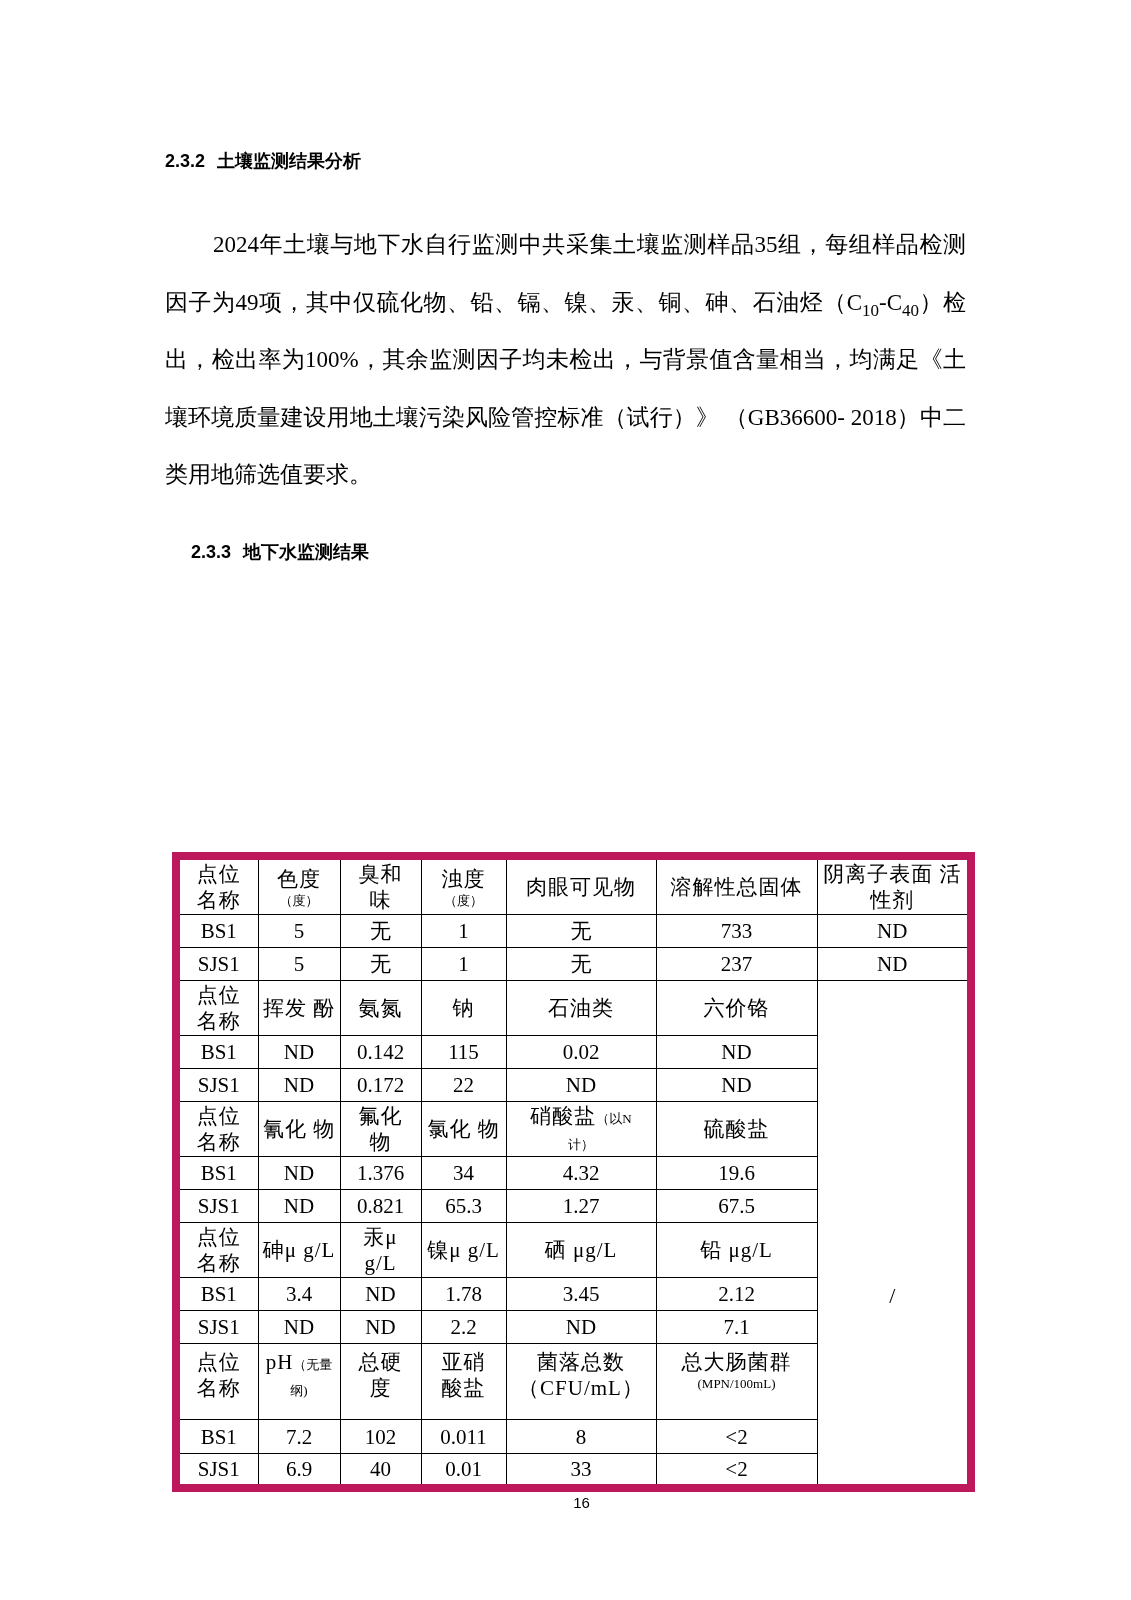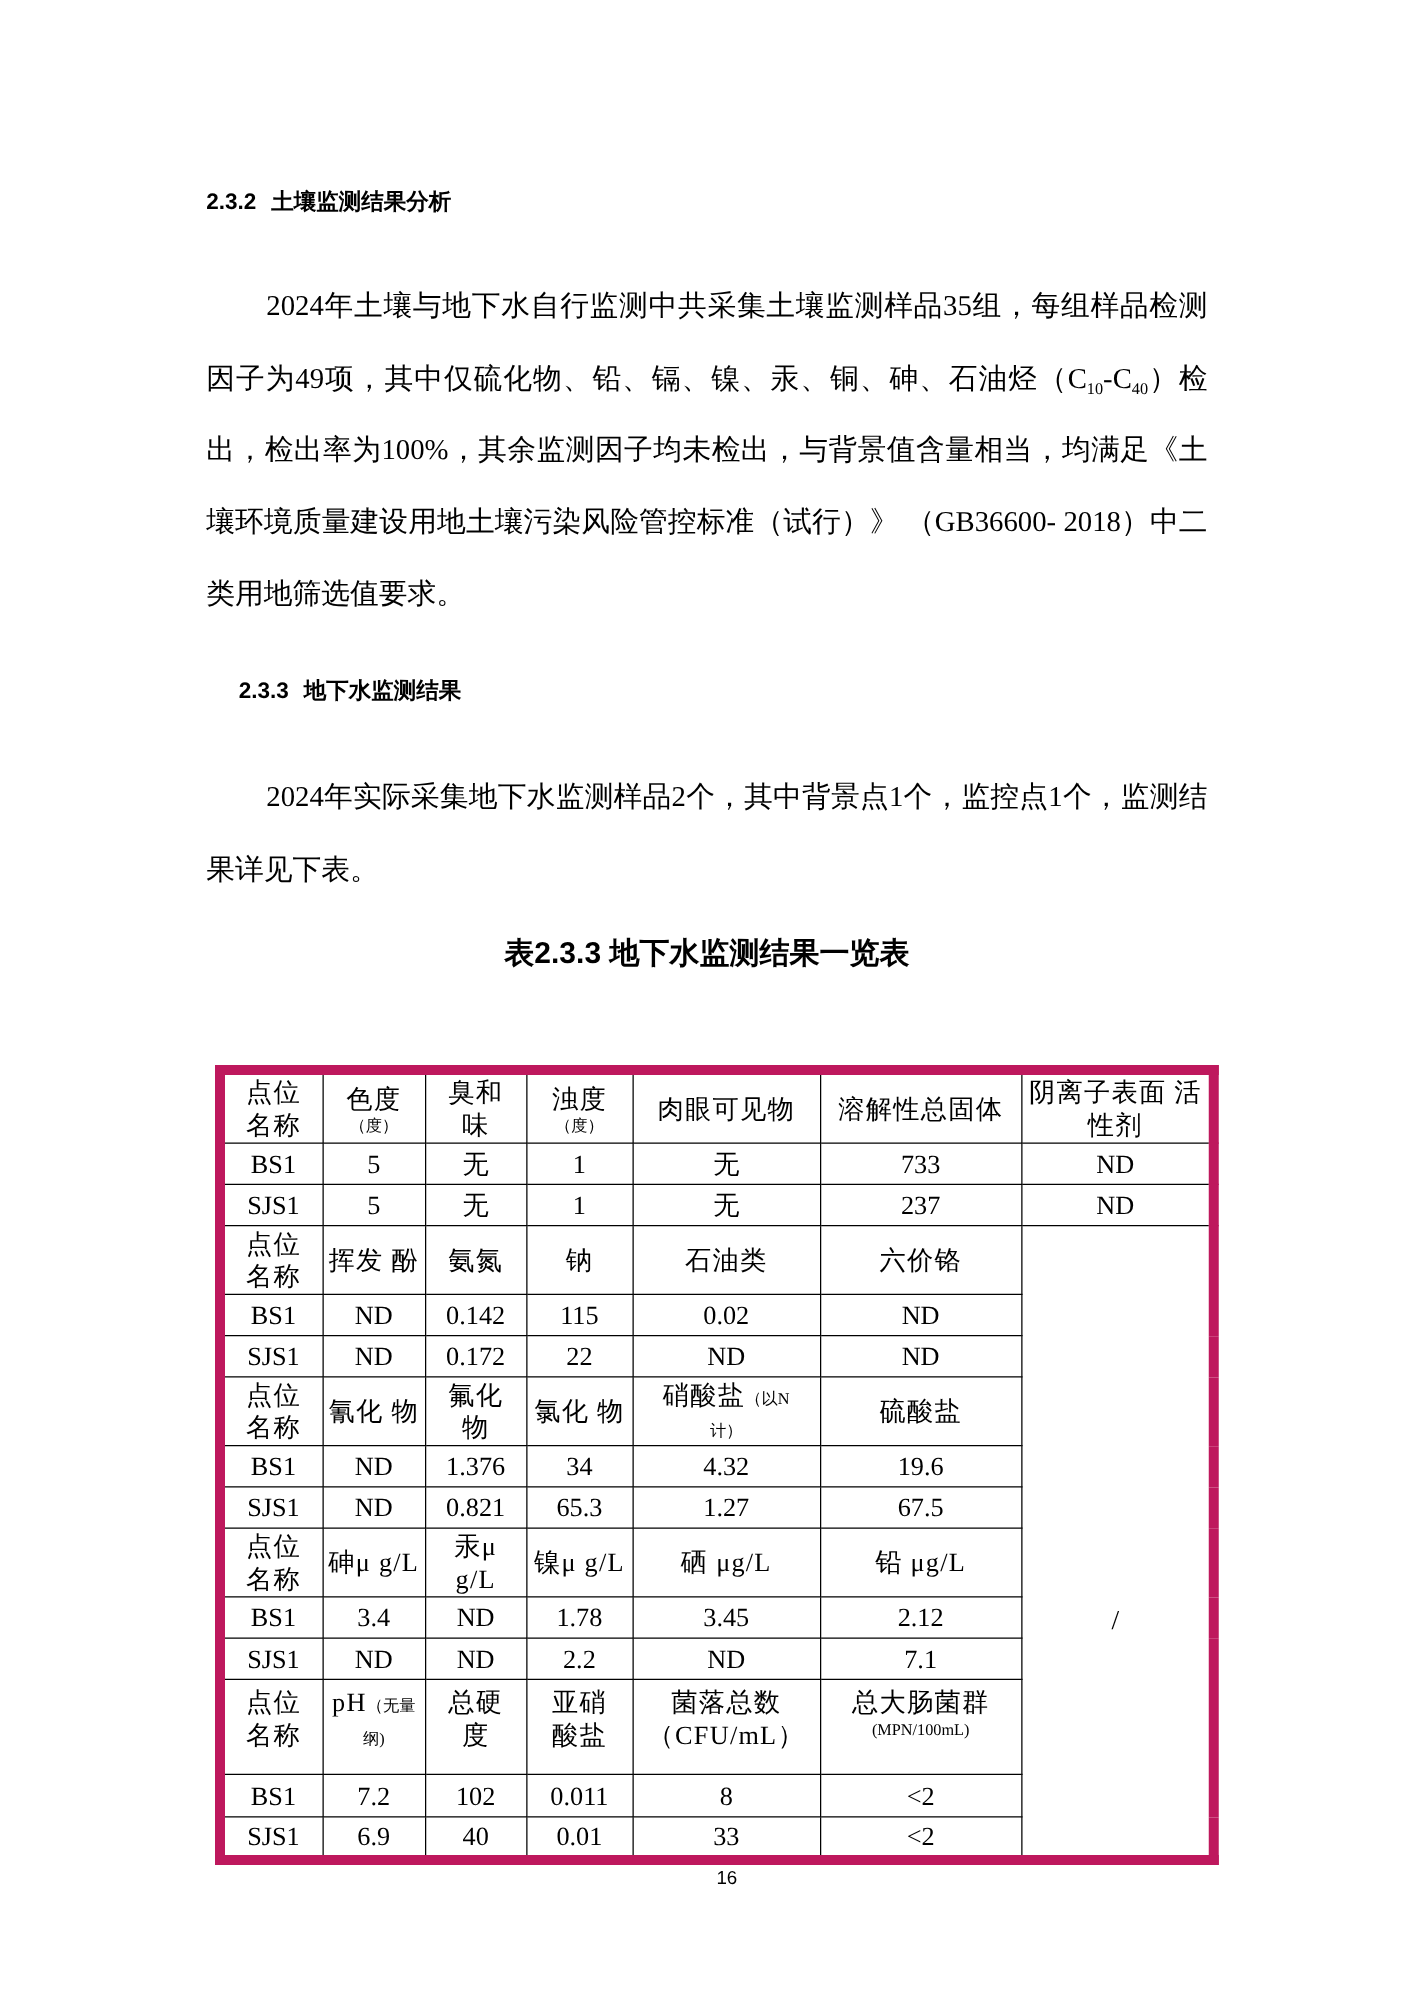--- a/index.html
+++ b/index.html
@@ -18,21 +18,21 @@
   #h232{top:146px;}
   #h233{top:537px;margin-left:26px;}
   .para{
     position:absolute;left:165px;width:801px;margin:0;
     font-size:23px;line-height:57.5px;
     text-align:justify;text-justify:inter-character;
     text-indent:48px;
   }
   #para-soil{top:216px;}
   #para-gw{top:609px;}
-  .para sub{font-size:13px;line-height:0;}
+  .para sub{font-size:17px;line-height:0;}
   .tbl-title{
     position:absolute;left:165px;top:748px;width:801px;margin:0;
     text-align:center;font-weight:bold;font-size:24px;line-height:30px;
     font-family:"Liberation Sans","DejaVu Sans",sans-serif;
   }
   table.results{
     position:absolute;left:172px;top:852px;width:795px;
     border-collapse:collapse;table-layout:fixed;
     border:8px solid #be185d;
   }
@@ -61,23 +61,21 @@
 <body>
 
 <div class="page">
 
   <h2 class="heading" id="h232"><span class="hnum">2.3.2</span><span>土壤监测结果分析</span></h2>
 
   <p class="para" id="para-soil"><span>2024年土壤与地下水自行监测中共采集土壤监测样品35组，每组样品检测因子为49项，其中仅硫化物、铅、镉、镍、汞、铜、砷、石油烃（C</span><sub>10</sub><span>-C</span><sub>40</sub><span>）检出，检出率为100%，其余监测因子均未检出，与背景值含量相当，均满足《土壤环境质量建设用地土壤污染风险管控标准（试行）》 （GB36600- 2018）中二类用地筛选值要求。</span></p>
 
   <h2 class="heading" id="h233"><span class="hnum">2.3.3</span><span>地下水监测结果</span></h2>
 
-  <p class="para" id="para-gw">2024年实际采集地下水监测样品2个，其中背景点1个，监控点1个，监测结果详见下表。</p>
-
-  <p class="tbl-title">表2.3.3 地下水监测结果一览表</p>
+
 
   <table class="results">
     <colgroup>
       <col style="width:82px">
         <col style="width:82px">
         <col style="width:81px">
       <col style="width:85px">
         <col style="width:150px">
         <col style="width:161px">
       <col style="width:154px">

